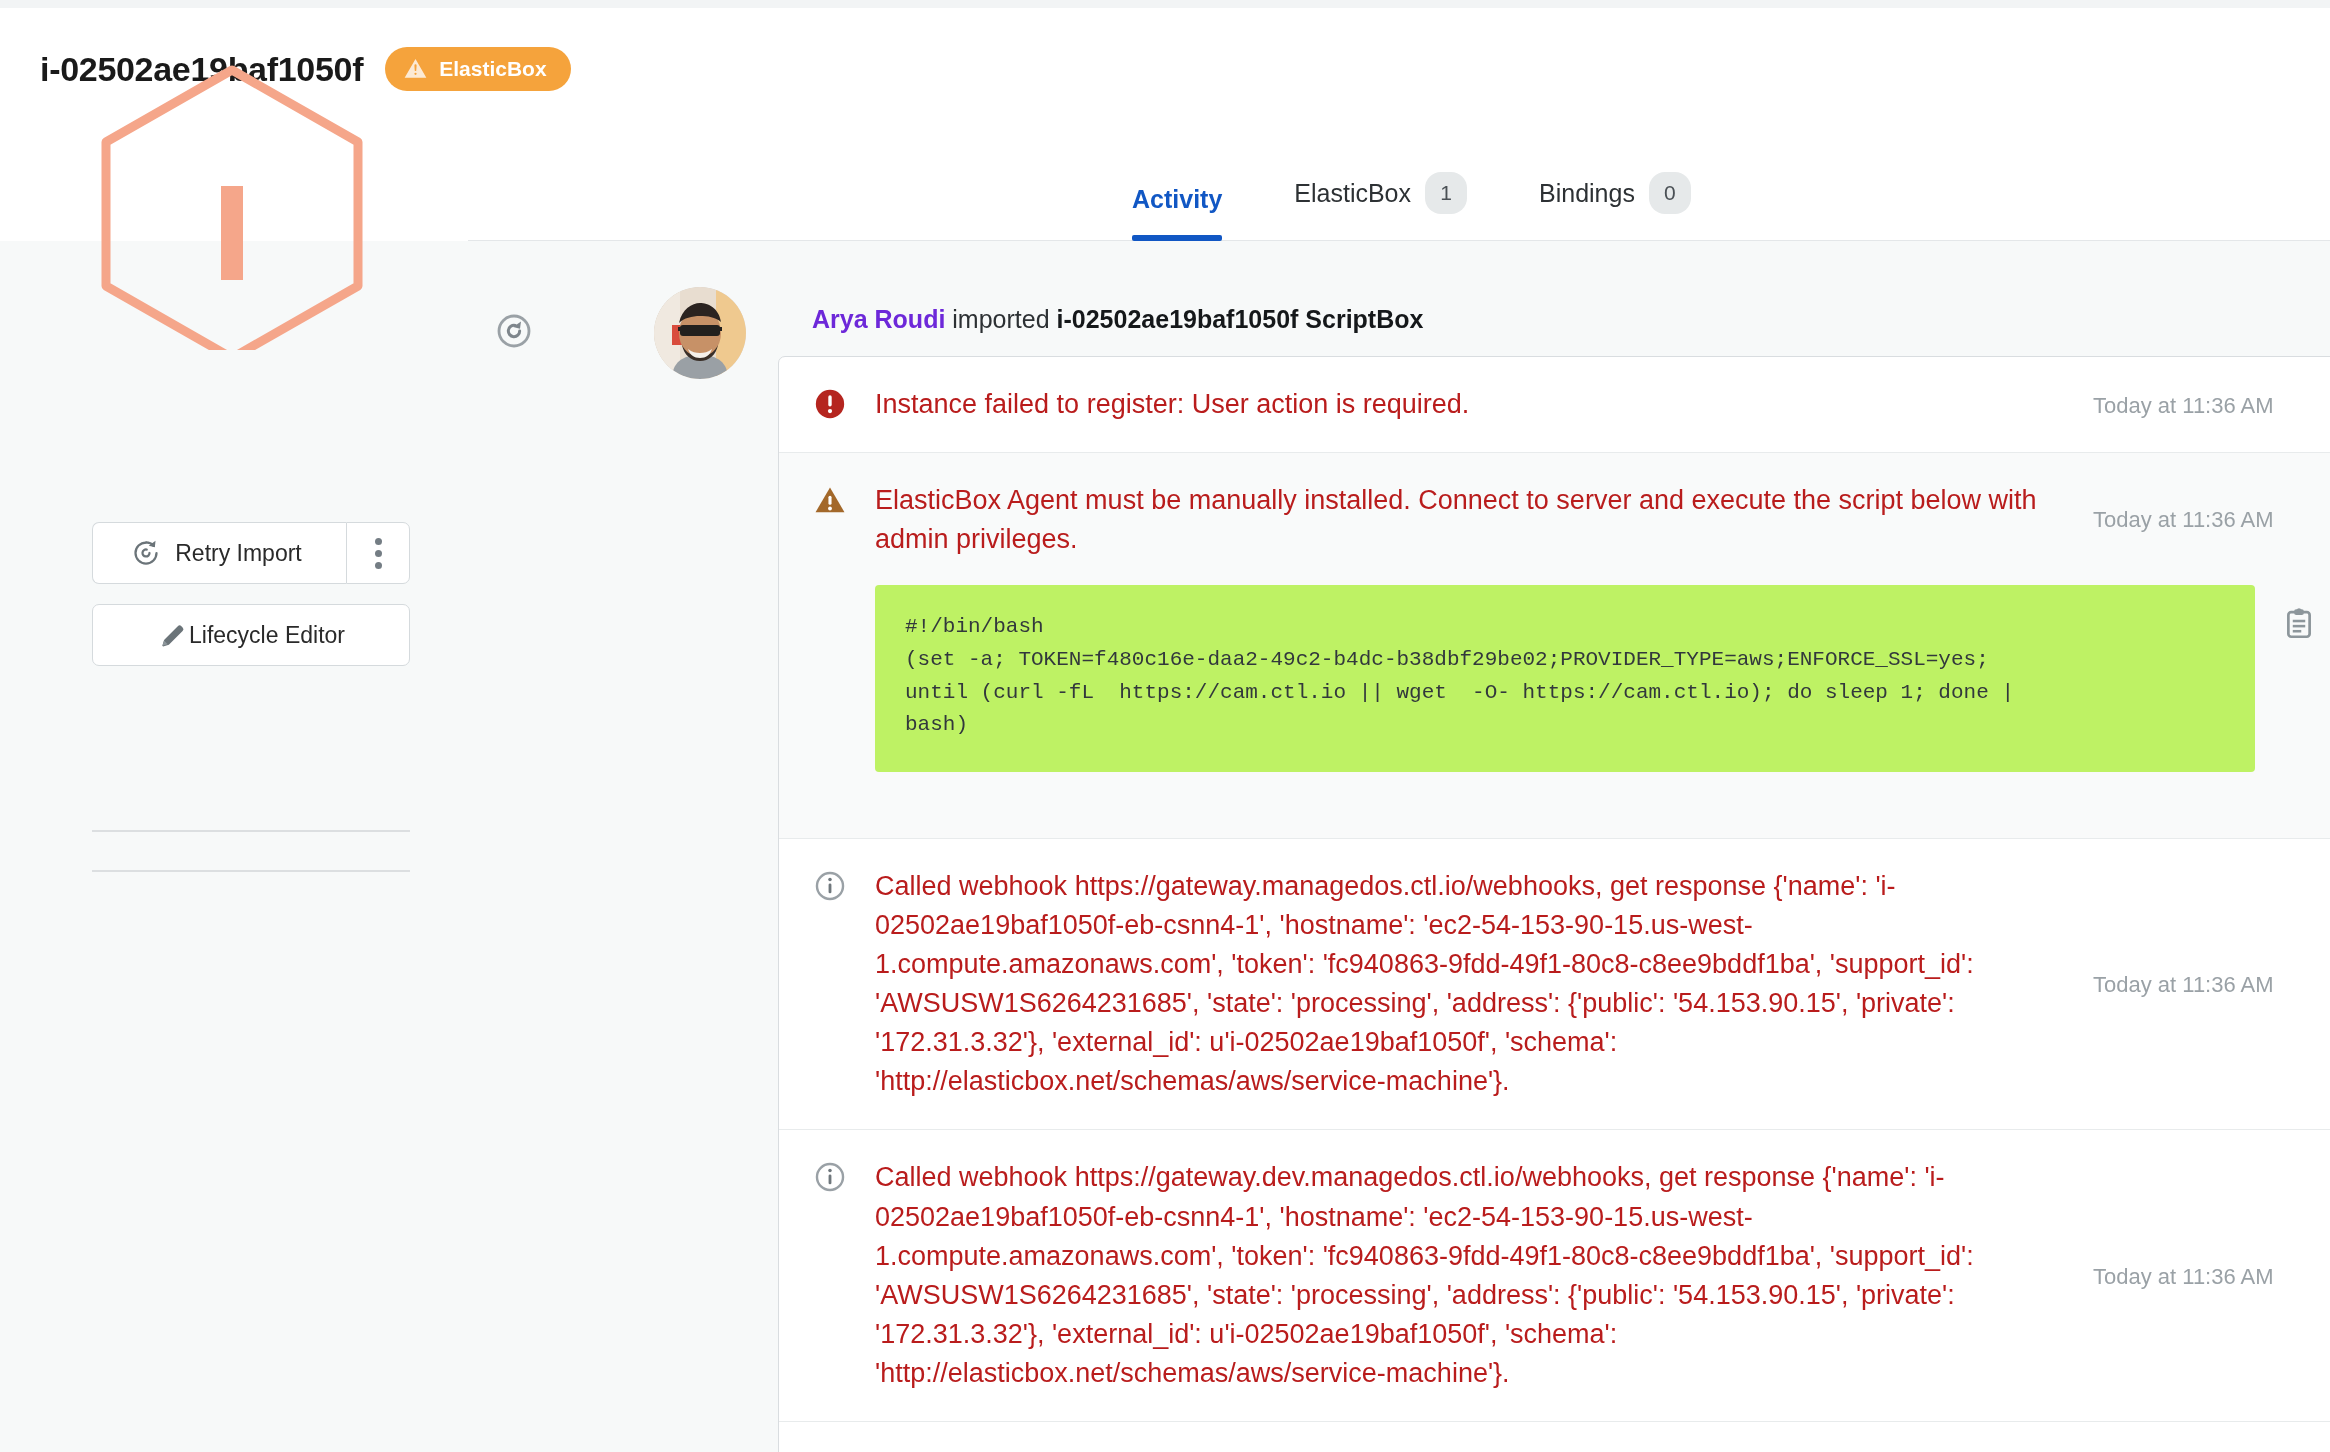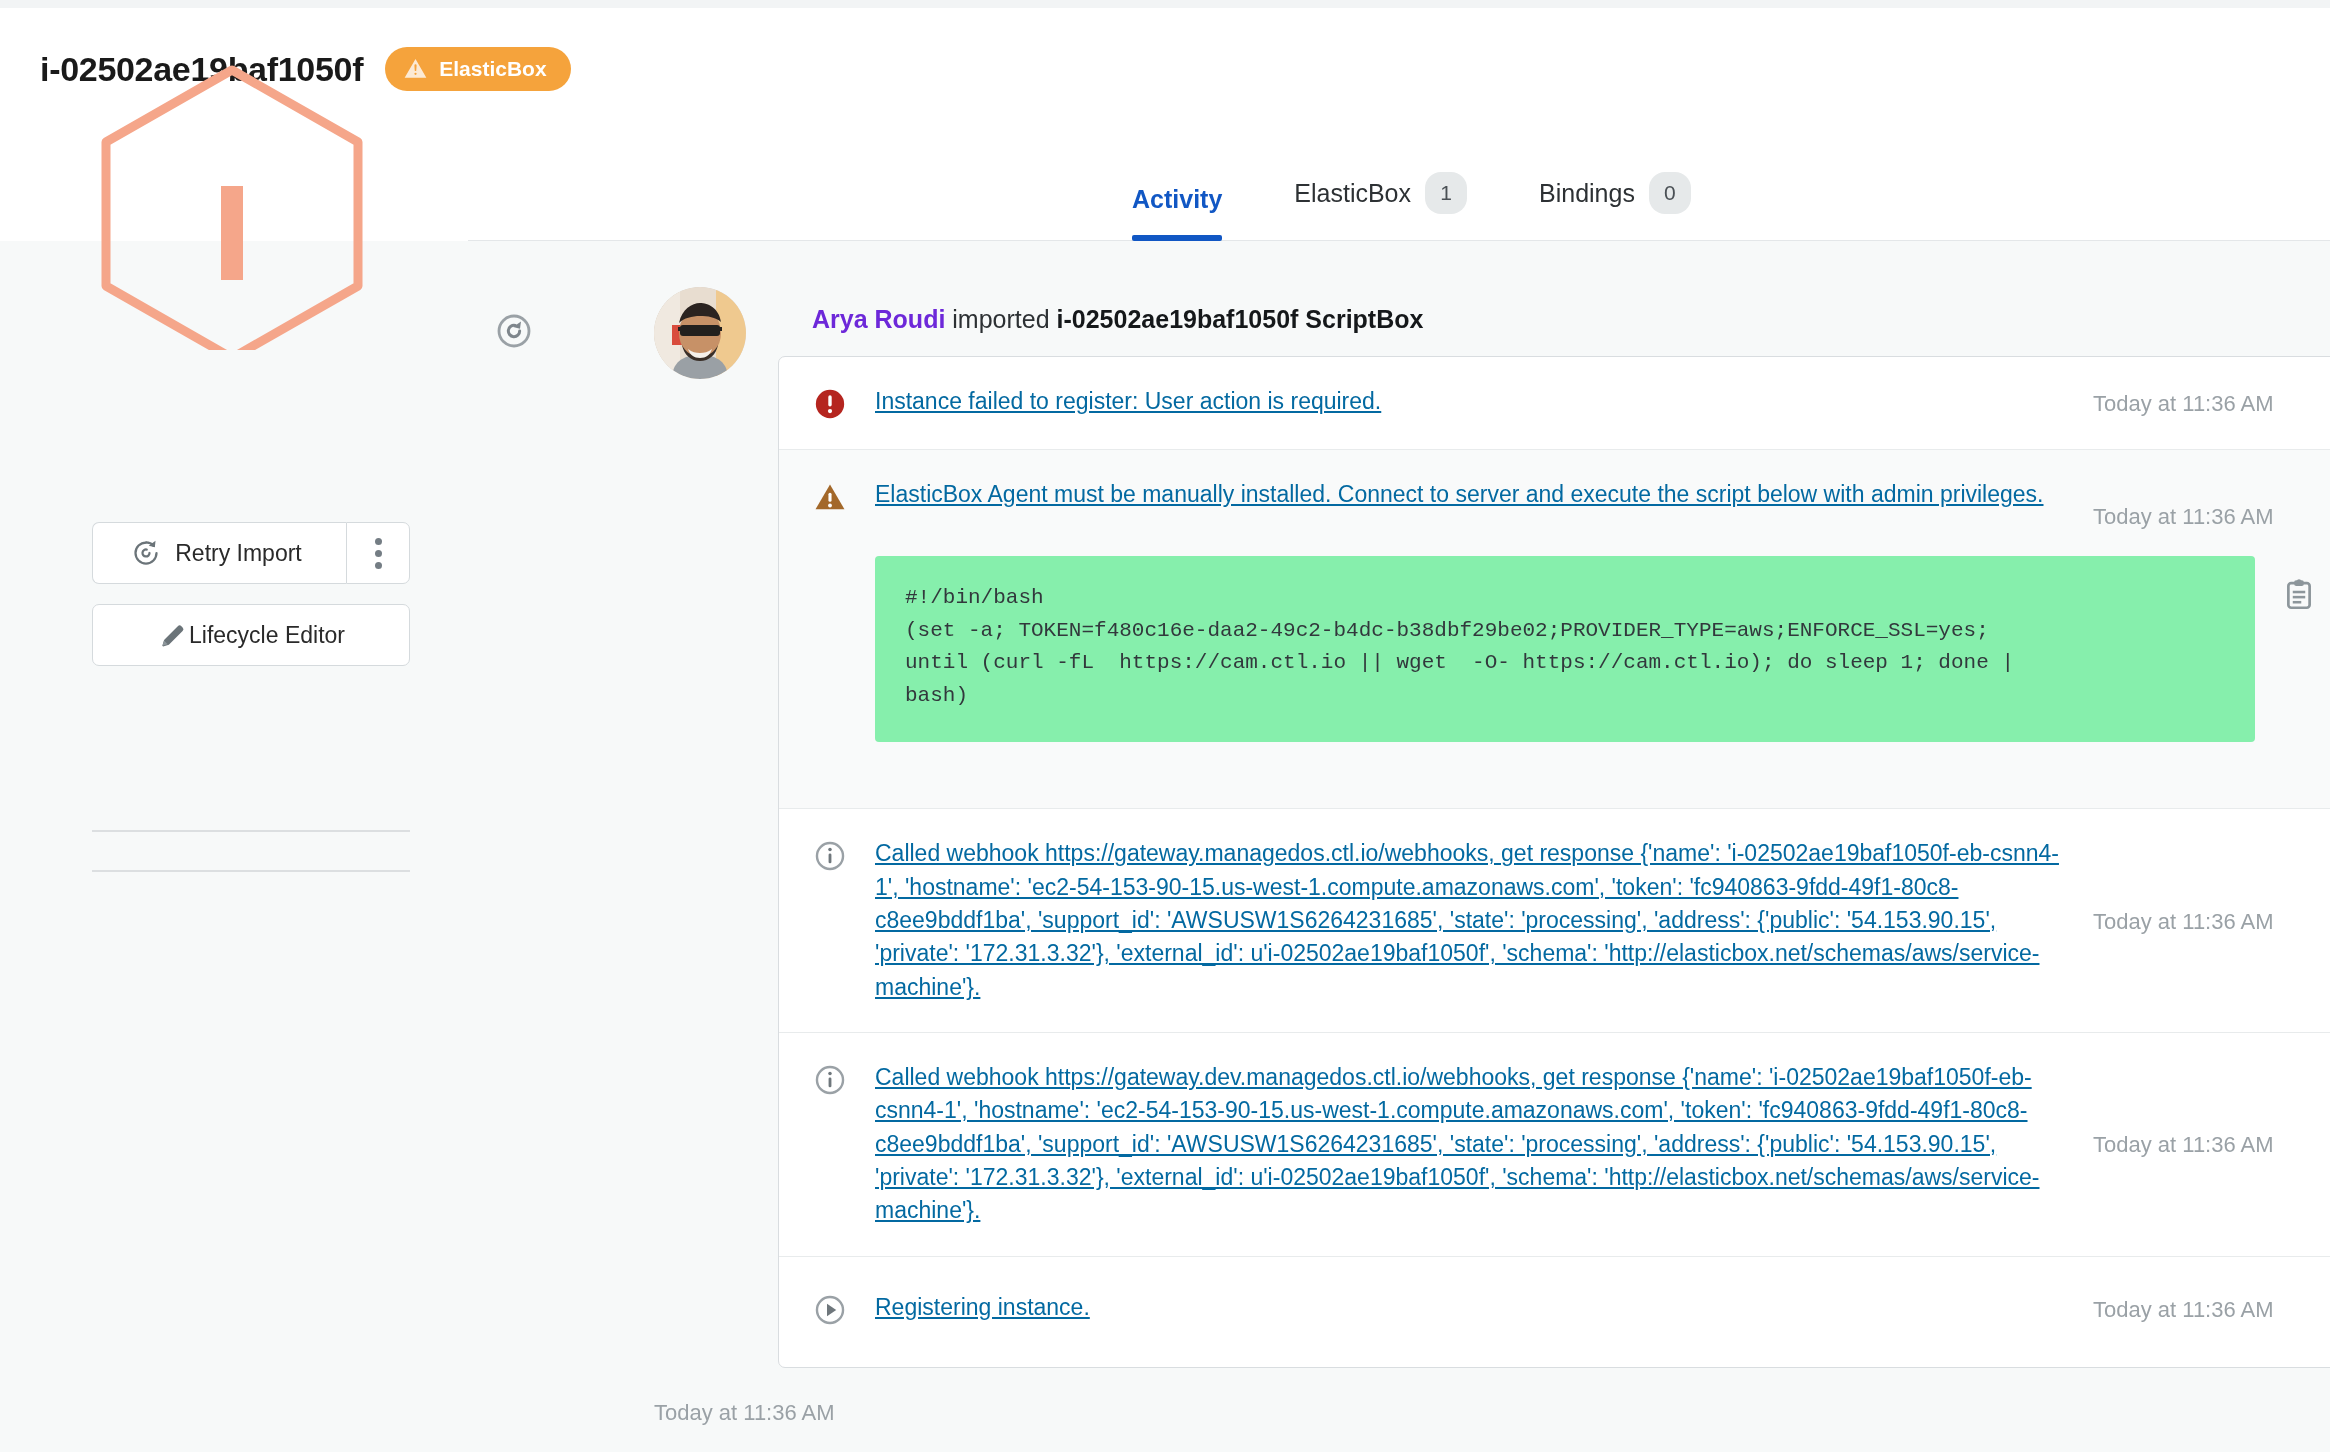--- a/index.html
+++ b/index.html
@@ -211,44 +211,43 @@
     border-bottom: 1px solid #e8ebec;
     position: relative;
     min-height: 76px;
   }
   .entry:last-child { border-bottom: none; }
   .entry.alt { background: #f9fafa; }
   .entry-ico { width: 62px; min-width: 62px; padding-top: 2px; }
   .entry-ico svg { display: block; }
   .entry-text {
     flex: 1;
-    font-size: 23px;
+    font-size: 27px;
     line-height: 1.45;
-    color: #0369a1;
+    color: #b91c1c;
     padding-right: 34px;
     word-break: break-word;
-    text-decoration: underline;
   }
   .entry-time {
     width: 250px;
     min-width: 250px;
     text-align: left;
     font-size: 22px;
     color: #9aa1a6;
     padding-top: 2px;
     align-self: center;
   }
   .entry-time.top { align-self: flex-start; }
   .code-wrap {
     margin-top: 26px;
     display: flex;
     align-items: flex-start;
   }
   .code-block {
-    background: #86efac;
+    background: #bef264;
     padding: 26px 30px 30px 30px;
     border-radius: 4px;
     font-family: "Liberation Mono", monospace;
     font-size: 21px;
     line-height: 1.55;
     color: #32383c;
     white-space: pre-wrap;
     word-break: break-word;
     flex: 1;
   }

